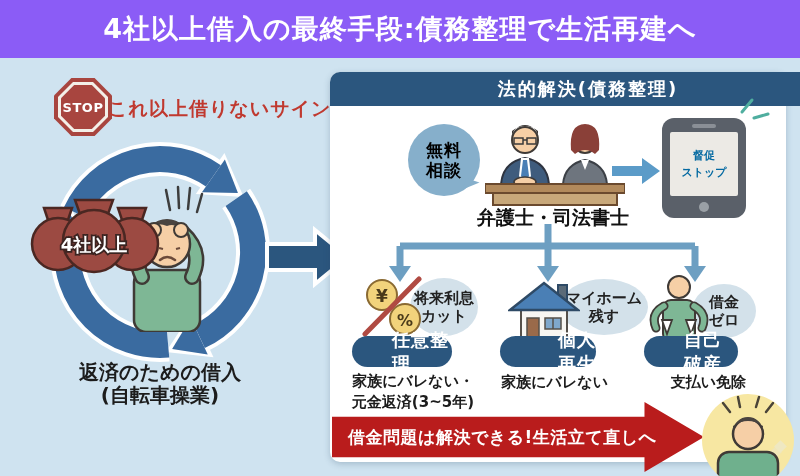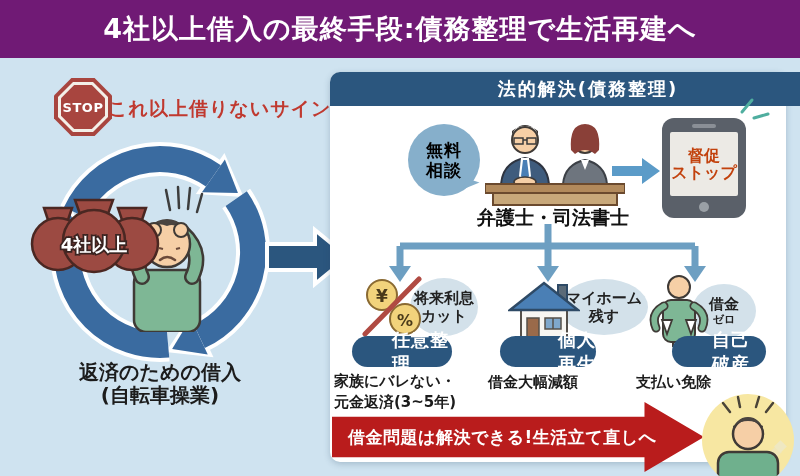--- a/index.html
+++ b/index.html
@@ -1,21 +1,21 @@
 <!DOCTYPE html>
 <html><head>
 <meta charset="utf-8">
 <style>
   html,body{margin:0;padding:0;}
   body{font-family:"DejaVu Sans","Liberation Sans",sans-serif;}
   .stage{position:relative;width:800px;height:476px;background:#cfe3f0;overflow:hidden;}
   .abs{position:absolute;}
 
   
-  .topbar{position:absolute;left:0;top:0;width:800px;height:58px;background:#701a75;
+  .topbar{position:absolute;left:0;top:0;width:800px;height:58px;background:#8b5cf6;
           display:flex;align-items:center;justify-content:center;}
   .topbar h1{margin:0;color:#fff;font-size:27px;font-weight:bold;letter-spacing:1px;}
 
   
   .oct{clip-path:polygon(30% 0,70% 0,100% 30%,100% 70%,70% 100%,30% 100%,0 70%,0 30%);
        position:absolute;top:50%;left:50%;transform:translate(-50%,-50%);}
   .stop-sign{position:absolute;left:44px;top:78px;width:58px;height:58px;padding-left:20px;}
   .o1{width:58px;height:58px;background:#a8453f;}
   .o2{width:50px;height:50px;background:#f3efe8;}
   .o3{width:44px;height:44px;background:#a8453f;display:flex;align-items:center;justify-content:center;}
@@ -39,33 +39,33 @@
   .consult-tail{position:absolute;left:464px;top:180px;width:0;height:0;
                 border-left:14px solid #86afcb;border-bottom:12px solid transparent;
                 transform:rotate(18deg);}
 
   .experts-label{position:absolute;left:473px;top:205px;width:160px;text-align:center;
                  color:#111;font-size:19px;font-weight:bold;}
 
   .phone{position:absolute;left:662px;top:118px;width:84px;height:100px;background:#5a6069;border-radius:12px;}
   .phone .screen{position:absolute;left:8px;top:14px;width:68px;height:64px;background:#eceae5;border-radius:2px;
                  display:flex;flex-direction:column;align-items:center;justify-content:center;}
-  .phone .screen span{color:#c2410c;font-size:16px;font-weight:bold;line-height:17px;}
+  .phone .screen span{color:#0369a1;font-size:11px;font-weight:bold;line-height:17px;}
   .phone .speaker{position:absolute;left:30px;top:6px;width:24px;height:4px;background:#8a8f96;border-radius:2px;}
   .phone .homebtn{position:absolute;left:37px;top:84px;width:10px;height:10px;background:#9aa0a6;border-radius:50%;}
 
   .opt-bubble{position:absolute;border-radius:50%;background:#d3e1ea;
               display:flex;flex-direction:column;align-items:center;justify-content:center;}
   .opt-bubble span{color:#222;font-weight:bold;line-height:1.2;}
 
   .pill{position:absolute;height:31px;background:#2b567e;border-radius:17px;
         display:flex;align-items:center;justify-content:center;}
   .pill span{color:#fff;font-size:18px;font-weight:bold;letter-spacing:1px;margin-left:40px;}
 
-  .opt-desc{position:absolute;color:#1c1c1c;font-size:15px;font-weight:bold;line-height:21px;text-align:left;}
+  .opt-desc{position:absolute;color:#1c1c1c;font-size:15px;font-weight:bold;line-height:21px;text-align:right;}
 
   .outcome-arrow{position:absolute;left:332px;top:402px;width:372px;height:70px;background:#b91c1c;
       clip-path:polygon(0 21%,84% 21%,84% 0,100% 50%,84% 100%,84% 79%,0 79%);}
   .outcome-arrow span{position:absolute;left:16px;top:50%;transform:translateY(-50%);
       color:#fff;font-size:17px;font-weight:bold;letter-spacing:.5px;white-space:nowrap;}
 
   .relief-badge{position:absolute;left:702px;top:394px;width:92px;height:92px;border-radius:50%;
       background:#f7e7a2;overflow:hidden;}
   .sparkle-diamond{position:absolute;left:776px;top:442px;width:9px;height:9px;background:#efe8c2;transform:rotate(45deg);}
 </style>
@@ -243,40 +243,40 @@
     <rect x="13" y="28" width="46" height="32" fill="#f7f6f2" stroke="#55504a" stroke-width="2"></rect>
     <polygon points="2,30 36,3 70,30" fill="#4a7fb5" stroke="#2e4a66" stroke-width="2.5"></polygon>
     <rect x="19" y="38" width="12" height="22" fill="#9a6a4a" stroke="#55504a" stroke-width="1.5"></rect>
     <rect x="37" y="38" width="16" height="11" fill="#7fa8cc" stroke="#55504a" stroke-width="1.5"></rect>
     <line x1="45" y1="38" x2="45" y2="49" stroke="#55504a" stroke-width="1.5"></line>
   </svg>
   <div class="pill" style="left:500px;top:336px;width:96px;text-align:right;">
     <span>個人再生</span>
   </div>
   <div class="opt-desc" style="left:488px;top:372px;width:120px;">
-    <div>借金大幅減額</div>
+    <div>家族にバレない</div>
   </div>
 
   <div class="opt-bubble" style="left:692px;top:284px;width:64px;height:54px;">
     <span style="font-size:15px">借金</span>
-    <span style="font-size:11px">ゼロ</span>
+    <span style="font-size:15px">ゼロ</span>
   </div>
   <svg class="abs" style="left:646px;top:274px;" width="66" height="74" viewBox="0 0 66 74">
     <circle cx="33" cy="13" r="11" fill="#f6cfa6" stroke="#3f3a36" stroke-width="2"></circle>
     <rect x="17" y="26" width="32" height="42" rx="8" fill="#7eb795" stroke="#3f3a36" stroke-width="2"></rect>
     <path d="M18,32 Q4,40 10,54" fill="none" stroke="#3f3a36" stroke-width="9" stroke-linecap="round"></path>
     <path d="M18,32 Q4,40 10,54" fill="none" stroke="#7eb795" stroke-width="5.5" stroke-linecap="round"></path>
     <path d="M48,32 Q62,40 56,54" fill="none" stroke="#3f3a36" stroke-width="9" stroke-linecap="round"></path>
     <path d="M48,32 Q62,40 56,54" fill="none" stroke="#7eb795" stroke-width="5.5" stroke-linecap="round"></path>
     <polygon points="16,46 26,46 21,60" fill="#fff" stroke="#3f3a36" stroke-width="1.8"></polygon>
     <polygon points="40,46 50,46 45,60" fill="#fff" stroke="#3f3a36" stroke-width="1.8"></polygon>
     <line x1="27" y1="68" x2="27" y2="73" stroke="#3f3a36" stroke-width="2"></line>
     <line x1="39" y1="68" x2="39" y2="73" stroke="#3f3a36" stroke-width="2"></line>
   </svg>
-  <div class="pill" style="left:672px;top:336px;width:94px;">
+  <div class="pill" style="left:644px;top:336px;width:94px;">
     <span>自己破産</span>
   </div>
   <div class="opt-desc" style="left:636px;top:372px;width:110px;">
     <div>支払い免除</div>
   </div>
 
   <div class="outcome-arrow">
     <span>借金問題は解決できる!生活立て直しへ</span>
   </div>
 

